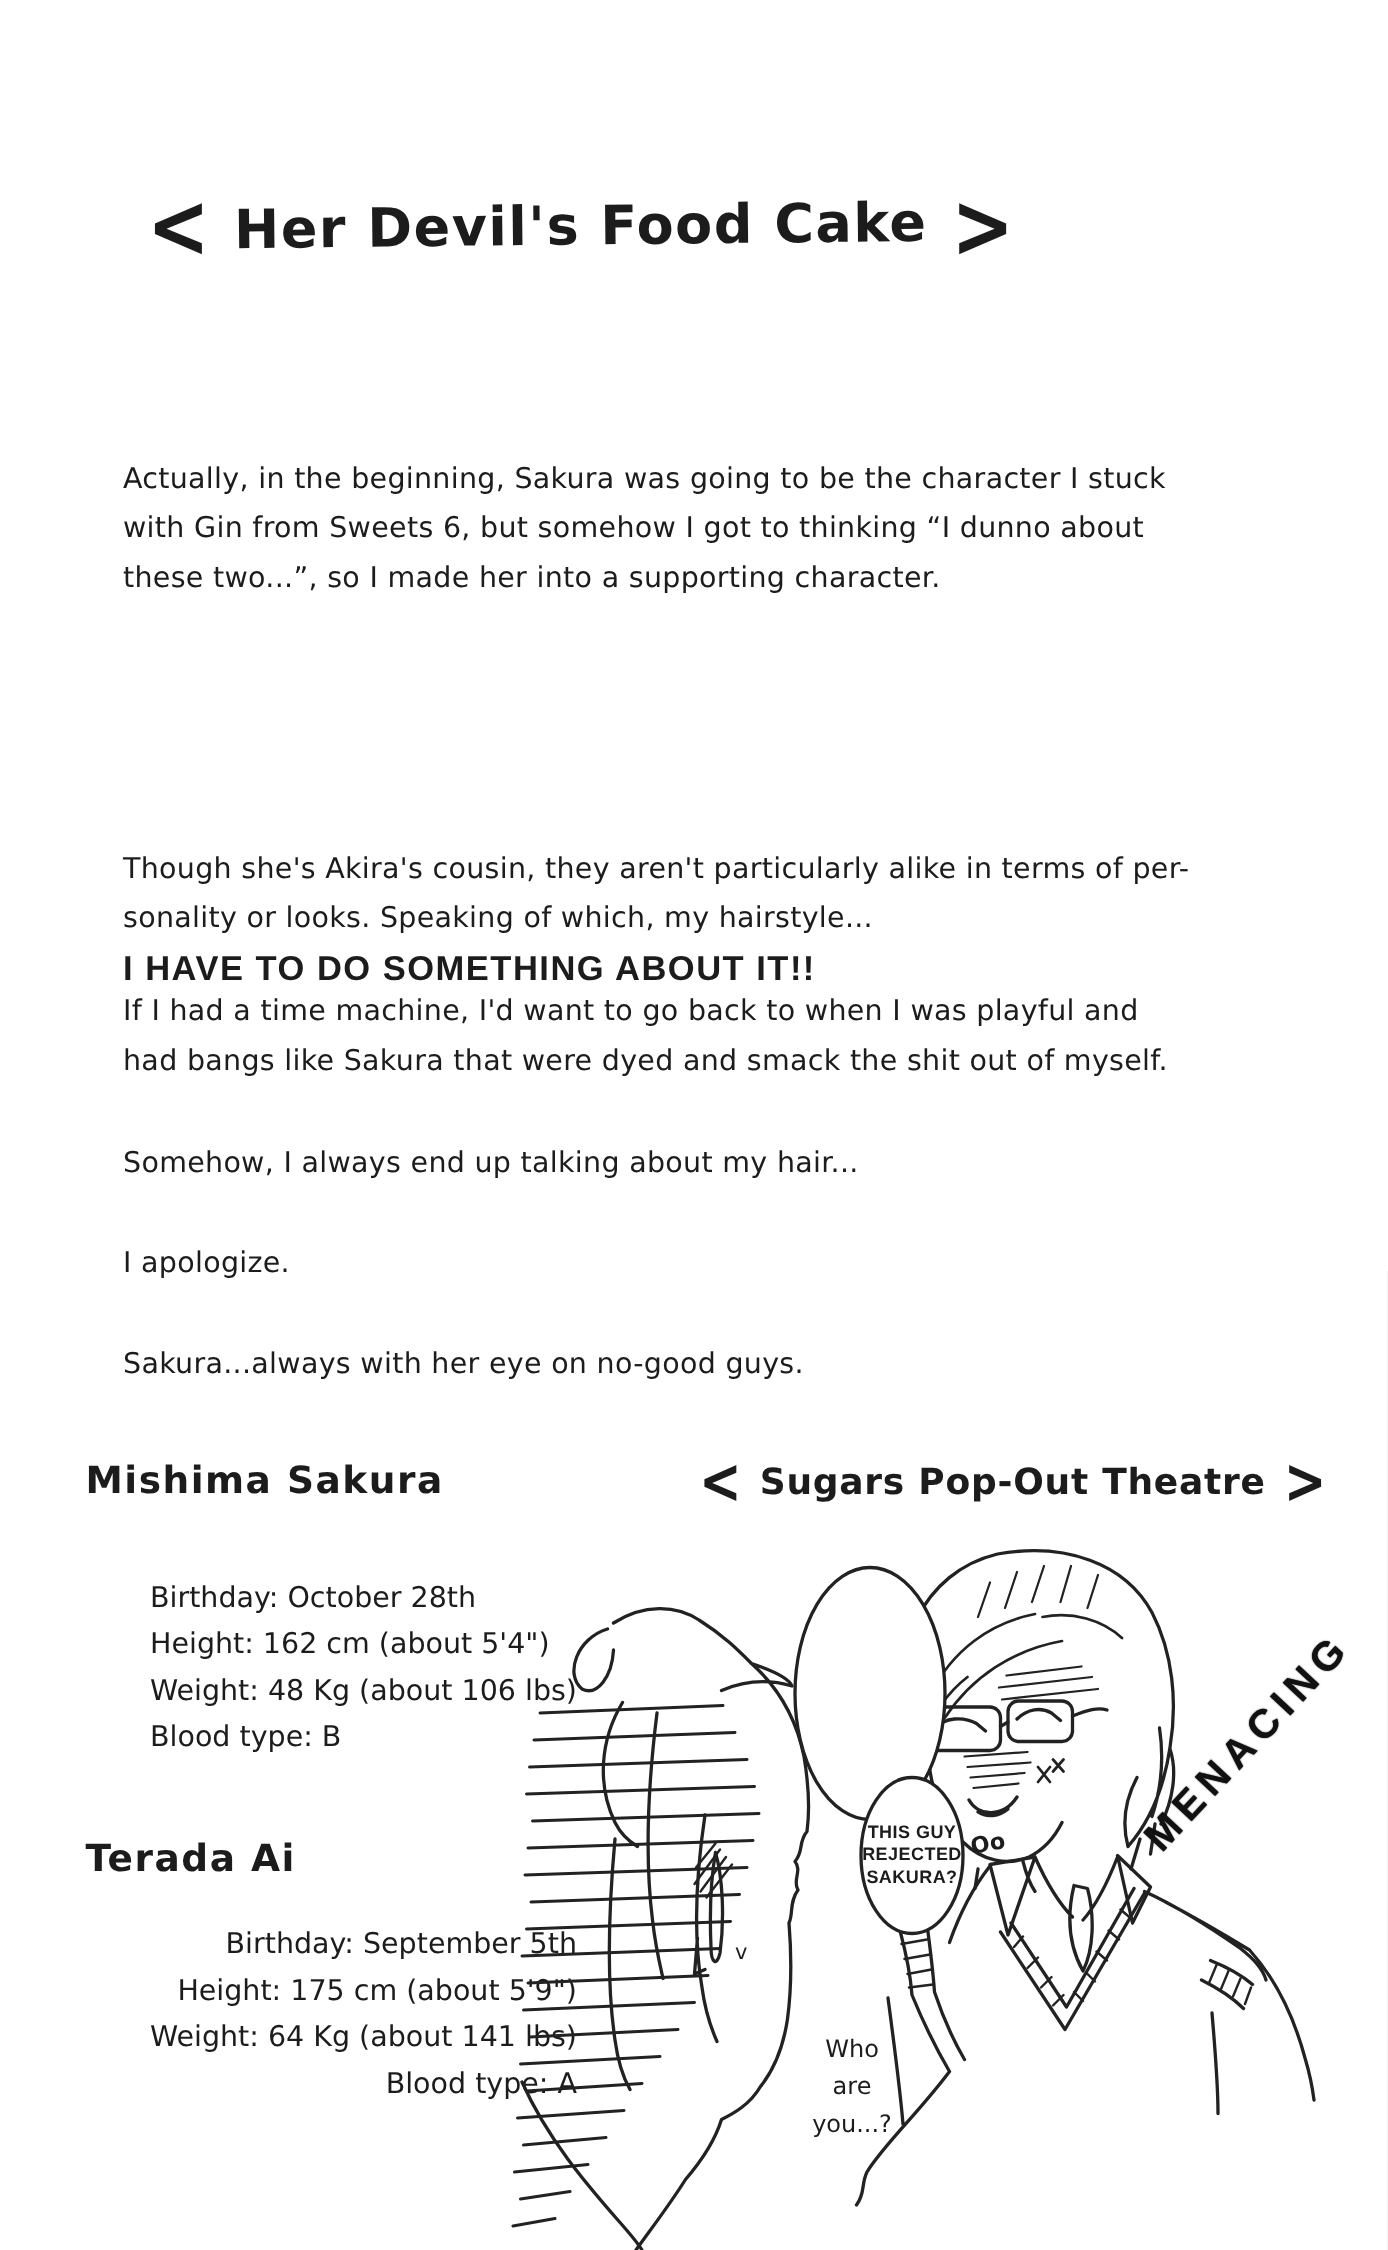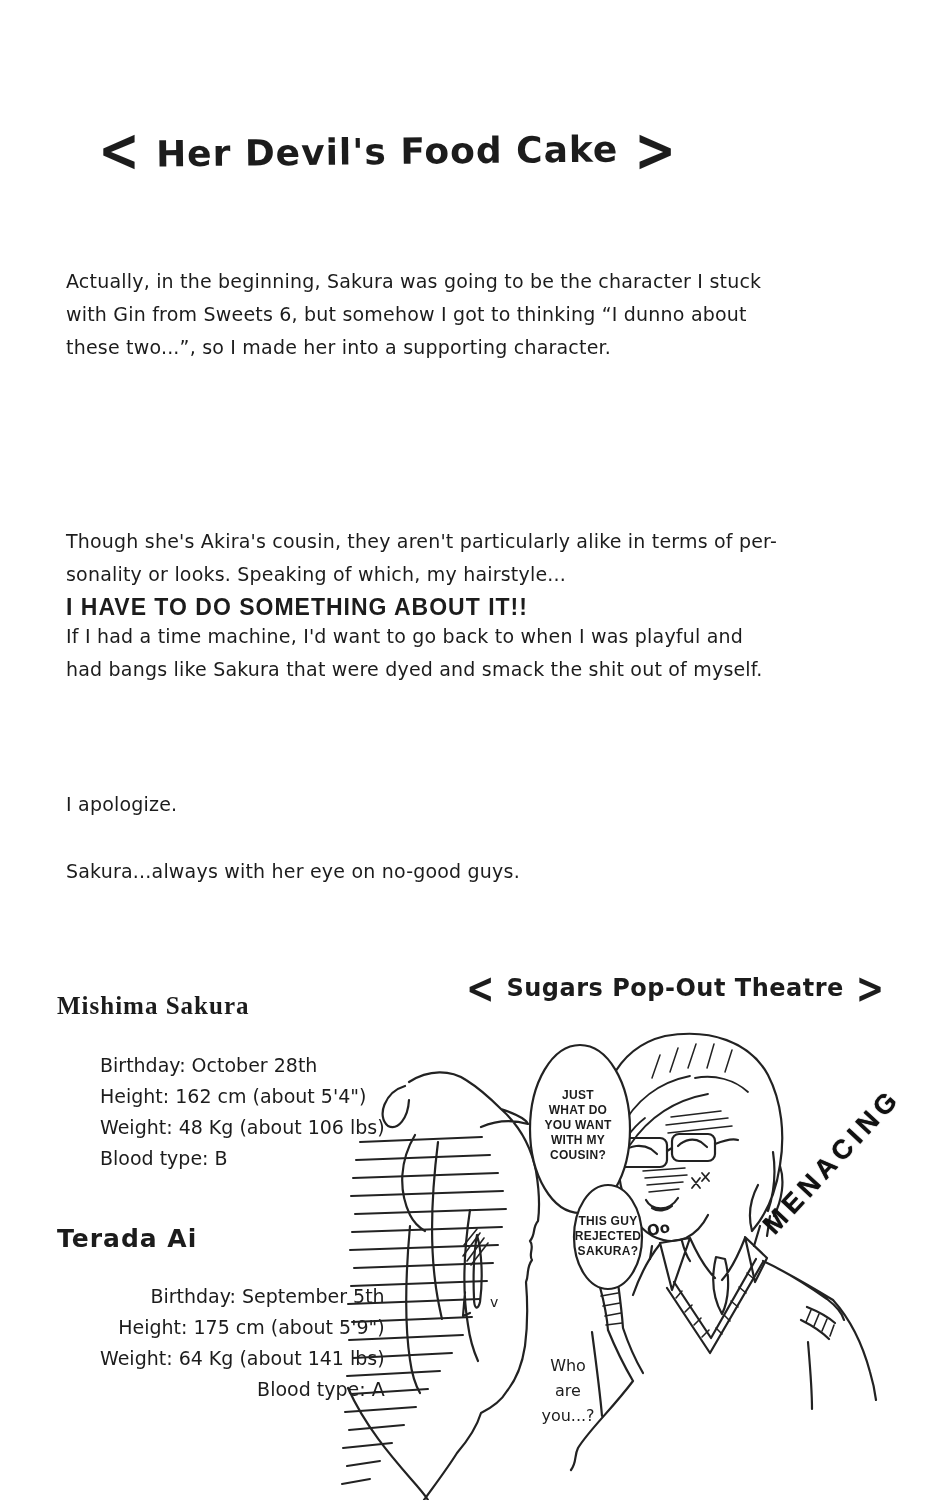--- a/index.html
+++ b/index.html
@@ -16,41 +16,42 @@
   .big-bracket {
     font-size:50px; font-weight:bold; transform:scaleY(1.2);
     font-family:"DejaVu Sans", sans-serif;
   }
   .title-text {
     font-size:36px; font-weight:bold; letter-spacing:1px;
     transform:rotate(-0.6deg);
   }
   
   .para {
-    position:absolute; left:66px; width:790px;
+    position:absolute; left:82px; width:790px;
     font-size:19px; line-height:33px; white-space:pre-line;
     letter-spacing:0.2px;
+    margin-top:38px;
   }
   .p1 { top:265px; }
   .p2 { top:393px; }
   .p3 { top:492px; }
   .p4 { top:620px; }
   .p5 { top:721px; }
   .p6 { top:788px; }
   .p7 { top:855px; }
   .shout {
     font-family:"Liberation Sans", sans-serif;
     font-weight:bold; font-size:23px; letter-spacing:1px; white-space:pre-line;
   }
   
   .profile-name {
     position:absolute; left:57px;
     font-size:25px; font-weight:bold; letter-spacing:1px;
   }
-  .name-sakura { top:992px;font-family:Liberation Serif, serif; }
+  .name-sakura { top:972px; }
   .name-ai     { top:1224px; }
   .profile-lines {
     position:absolute; left:100px;
     font-size:19px; line-height:31px;
   }
   .lines-sakura { top:1050px; }
   .lines-ai     { top:1281px;text-align:right; }
   
   .theatre-row {
     position:absolute; left:466px; top:968px;
@@ -98,20 +99,21 @@
   <div class="para p1">Actually, in the beginning, Sakura was going to be the character I stuck
 with Gin from Sweets 6, but somehow I got to thinking “I dunno about
 these two...”, so I made her into a supporting character.</div>
   <div class="para p3">
     <span>Though she's Akira's cousin, they aren't particularly alike in terms of per-
 sonality or looks. Speaking of which, my hairstyle...</span>
     <div class="shout">I HAVE TO DO SOMETHING ABOUT IT!!</div>
   </div>
   <div class="para p4">If I had a time machine, I'd want to go back to when I was playful and
 had bangs like Sakura that were dyed and smack the shit out of myself.</div>
+  <div class="para p5">Somehow, I always end up talking about my hair...</div>
   <div class="para p6">I apologize.</div>
   <div class="para p7">Sakura...always with her eye on no-good guys.</div>
 
   <div class="profile-name name-sakura">Mishima Sakura</div>
   <div class="profile-lines lines-sakura">
     <div>Birthday: October 28th</div>
     <div>Height: 162 cm (about 5'4")</div>
     <div>Weight: 48 Kg (about 106 lbs)</div>
     <div>Blood type: B</div>
   </div>
@@ -223,25 +225,20 @@
                  M 271,266 L 288,263 M 273,276 L 290,273 M 275,286 L 291,283 M 276,295 L 292,293"></path>
       </g>
 
       <g>
         <ellipse cx="250" cy="99" rx="50" ry="84" fill="#ffffff"></ellipse>
         <ellipse cx="278" cy="207" rx="34" ry="52" fill="#ffffff"></ellipse>
       </g>
     </g>
   </svg>
 
-  <div class="bubble-text bubble1-text">JUST
-WHAT DO
-YOU WANT
-WITH MY
-COUSIN?</div>
   <div class="bubble-text bubble2-text">THIS GUY
 REJECTED
 SAKURA?</div>
   <div class="oo-mark">Oo</div>
   <div class="menacing">MENACING</div>
   <div class="whisper">Who
 are
 you...?</div>
   <div class="v-tick">v</div>
 

